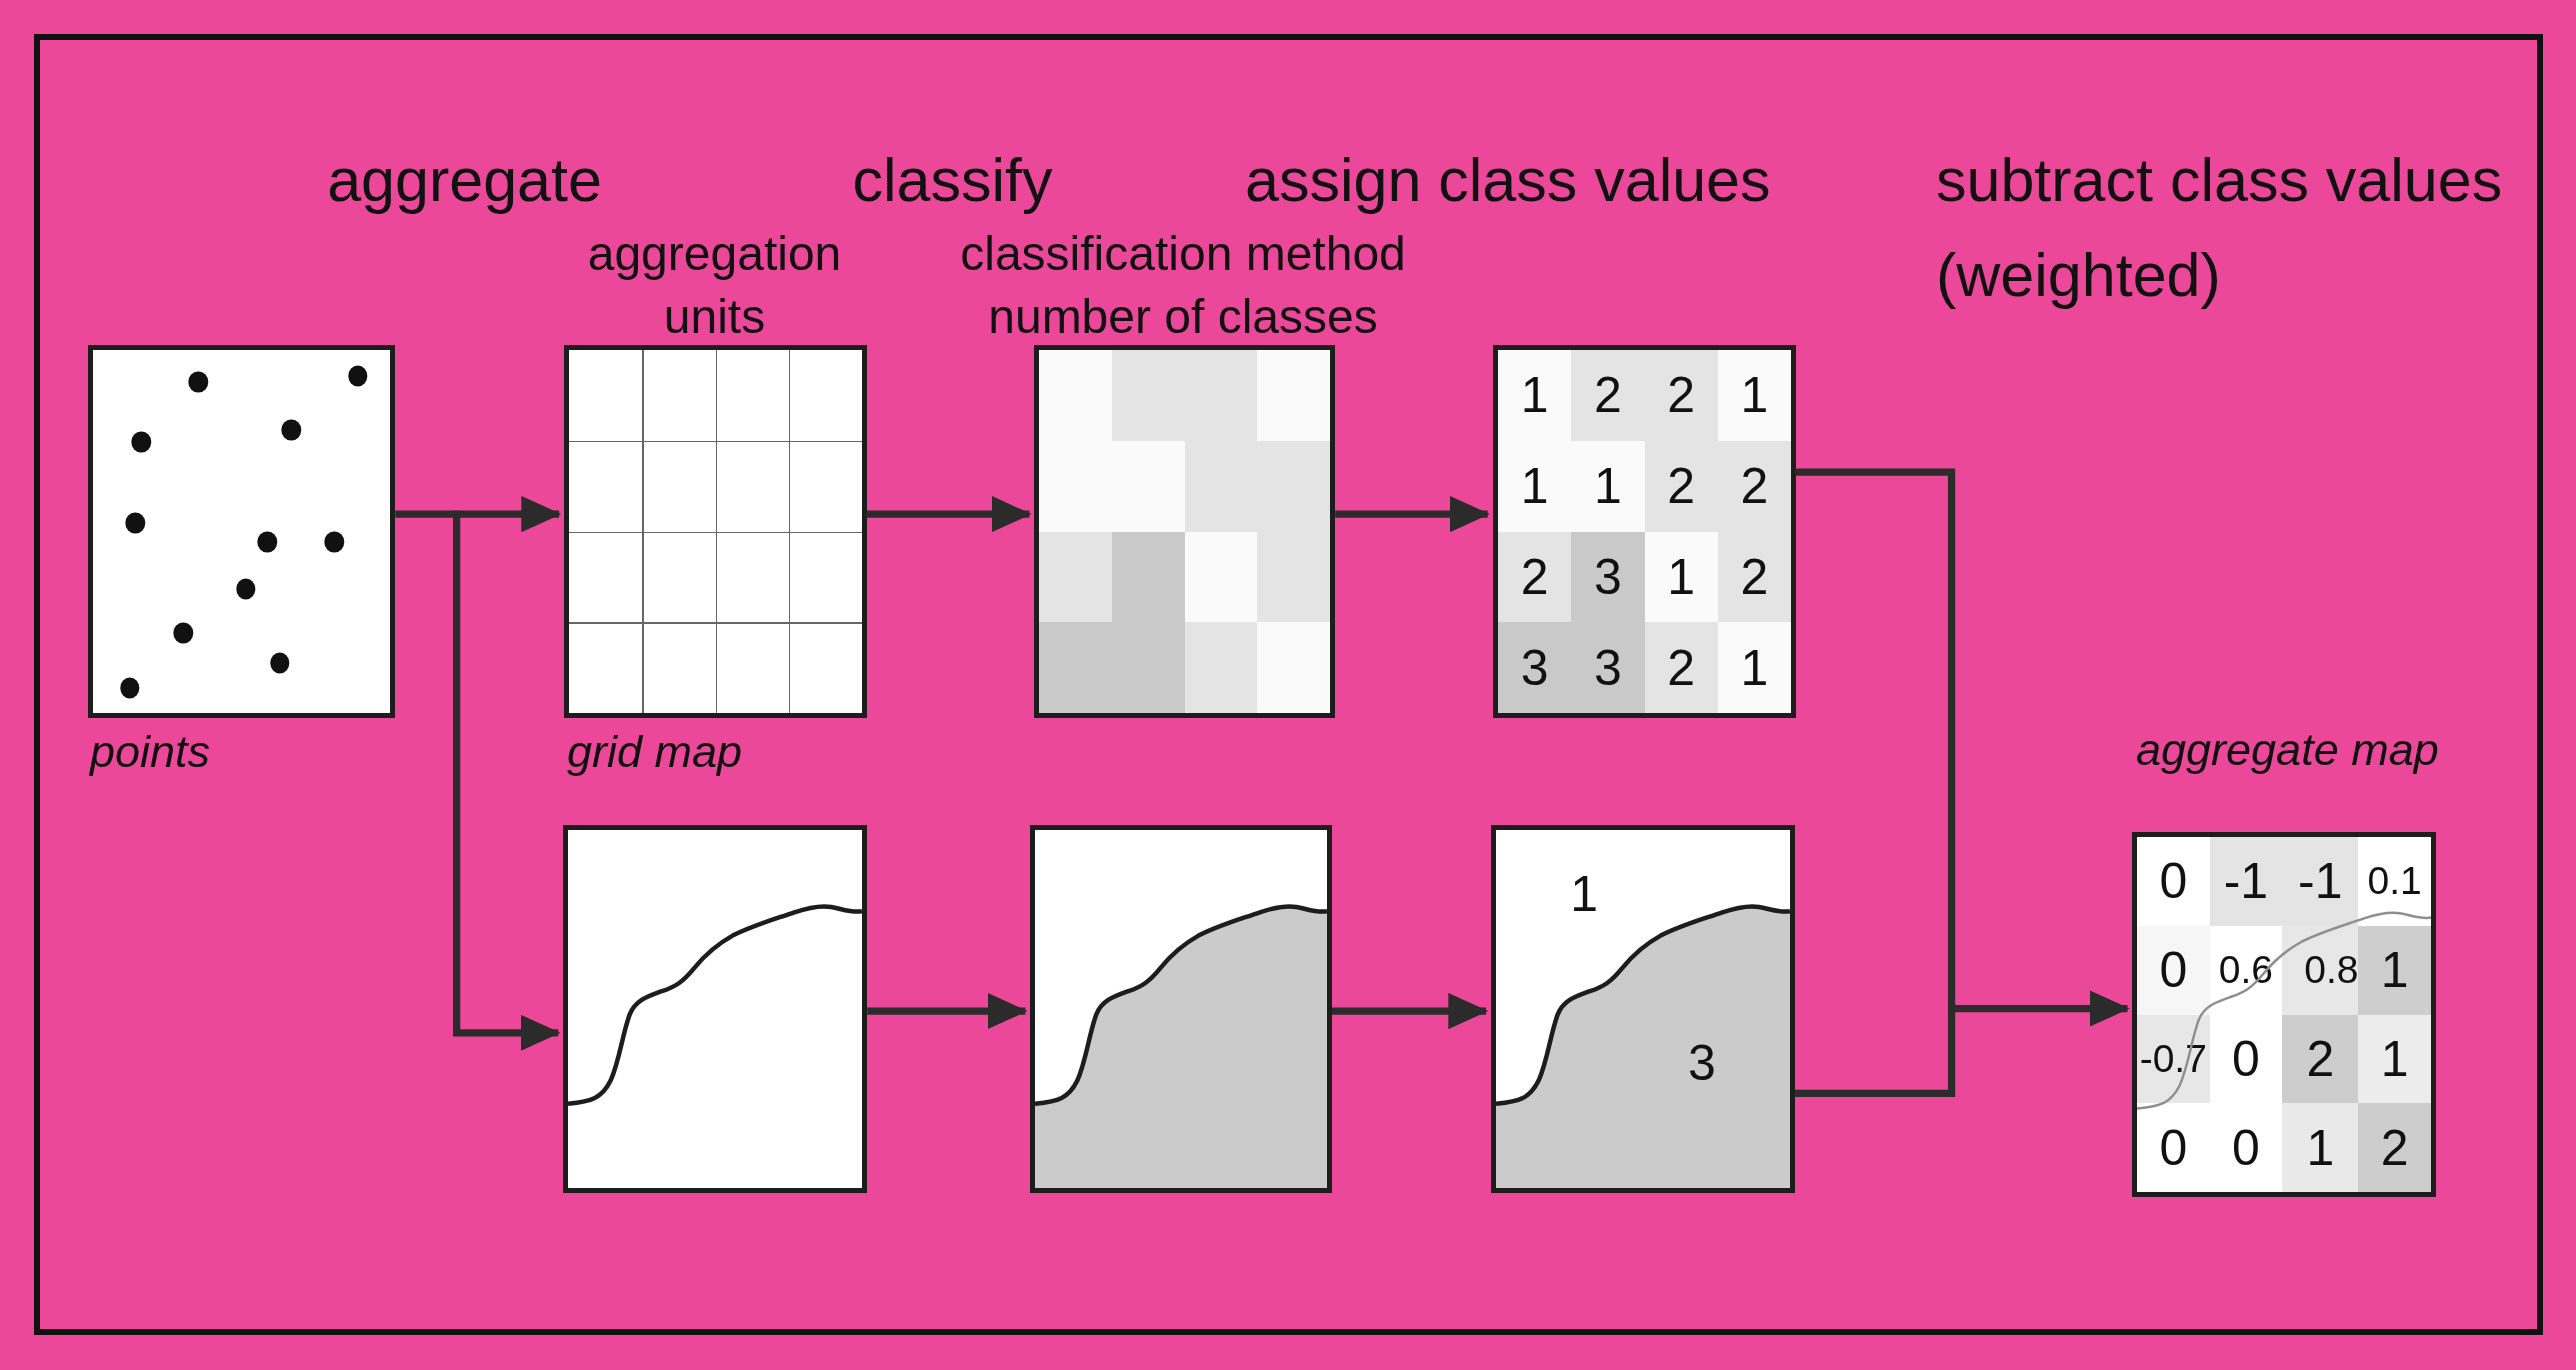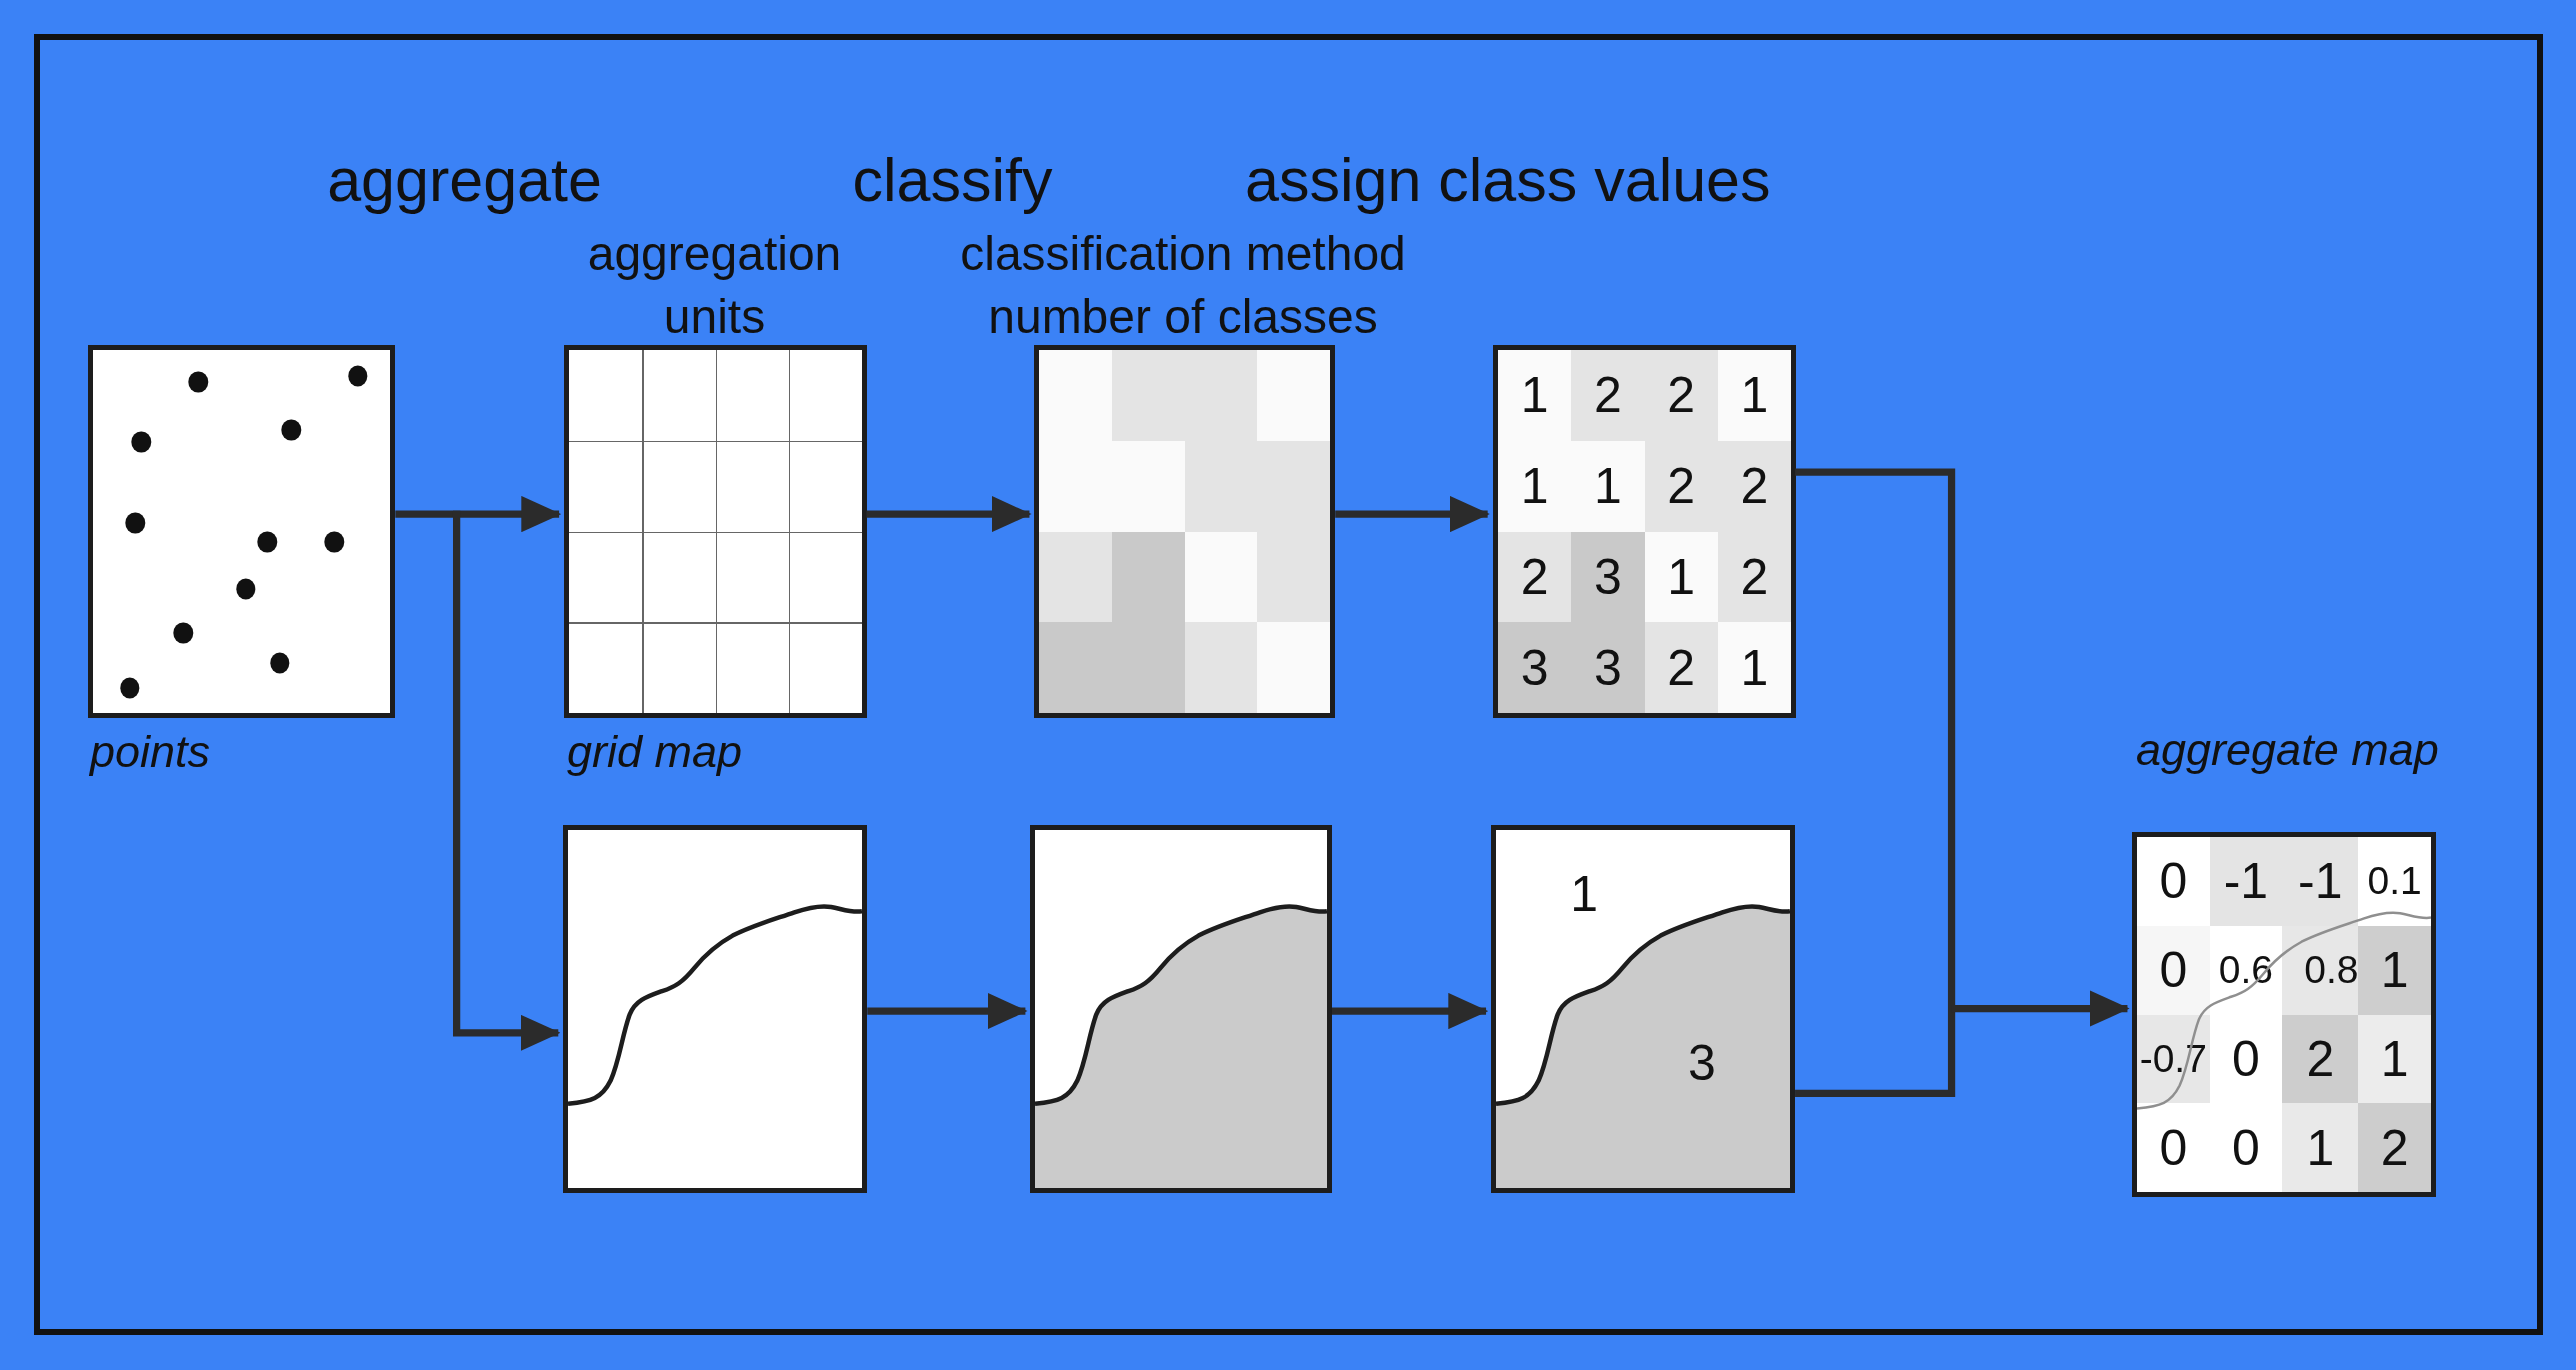--- a/index.html
+++ b/index.html
@@ -1,17 +1,17 @@
 <!DOCTYPE html>
 <html style="font-size:13px"><head>
 <meta charset="utf-8">
 <style>
   html,body{margin:0;padding:0;background:#ffffff;}
   .stage{
-    position:relative;width:2576px;height:1371px;background:#3b82f6;overflow:hidden;
+    position:relative;width:2576px;height:1371px;background:#ec4899;overflow:hidden;
     font-family:"Liberation Sans","DejaVu Sans",sans-serif;color:#111111;
   }
   .outer-frame{
     position:absolute;left:34px;top:34px;width:2509px;height:1301px;
     border:6.5px solid #111111;box-sizing:border-box;
   }
   
   .step-label{position:absolute;top:133px;font-size:61px;line-height:95px;text-align:center;white-space:nowrap;}
   .step-aggregate{left:303px;width:323px;}
   .step-classify{left:791px;width:323px;}
@@ -55,20 +55,24 @@
 </head>
 <body>
 
 <div class="stage">
 
   <div class="outer-frame"></div>
 
   <div class="step-label step-aggregate">aggregate</div>
   <div class="step-label step-classify">classify</div>
   <div class="step-label step-assign">assign class values</div>
+  <div class="step-label step-subtract">
+    <div>subtract class values</div>
+    <div>(weighted)</div>
+  </div>
 
   <div class="sub-label sub-aggregation">
     <div>aggregation</div>
     <div>units</div>
   </div>
   <div class="sub-label sub-classification">
     <div>classification method</div>
     <div>number of classes</div>
   </div>
 

